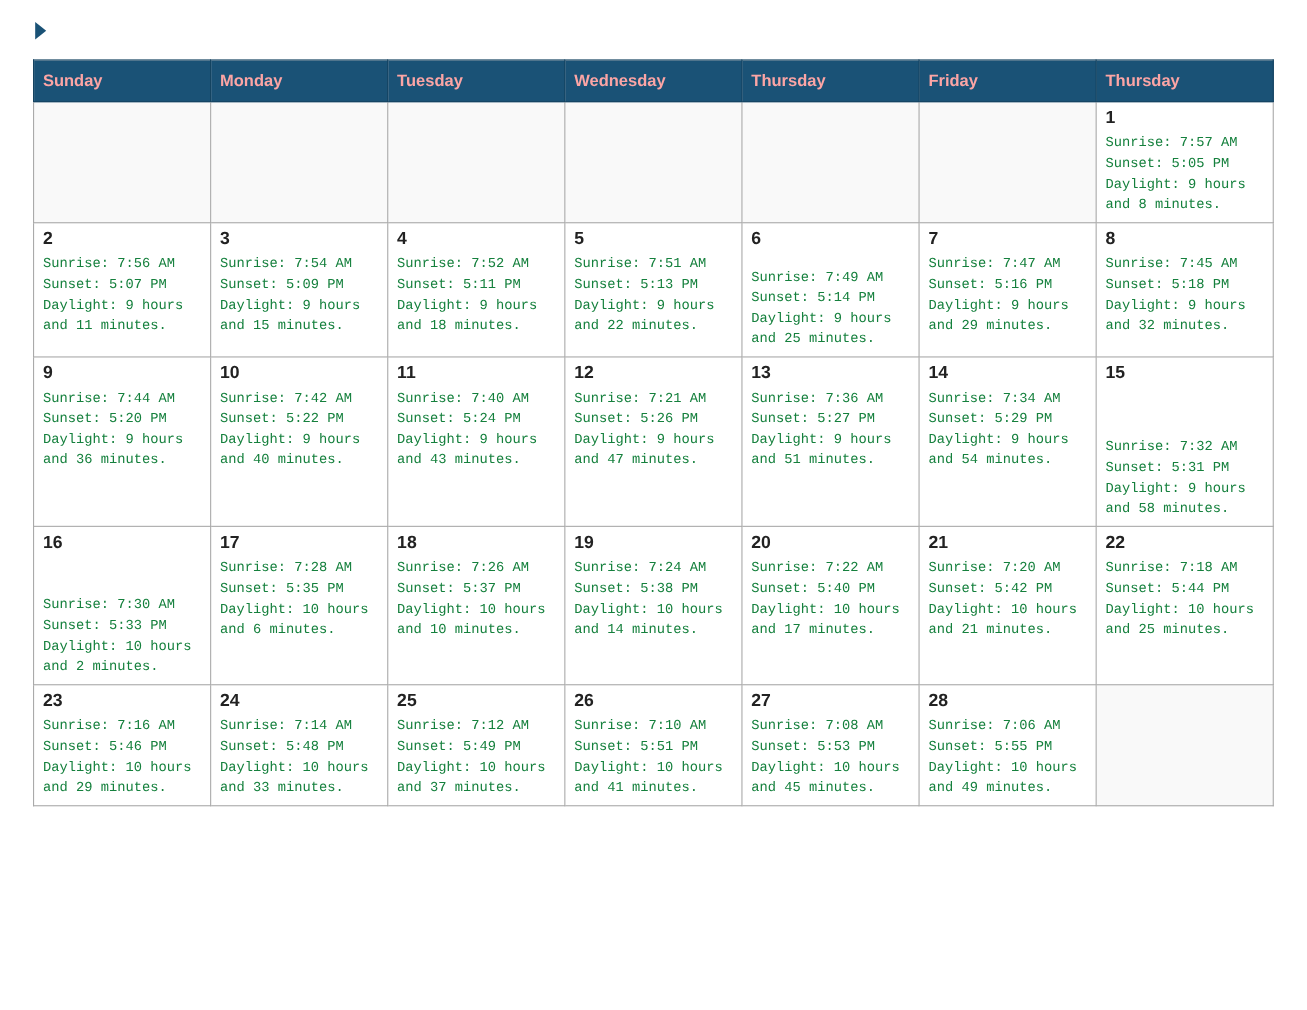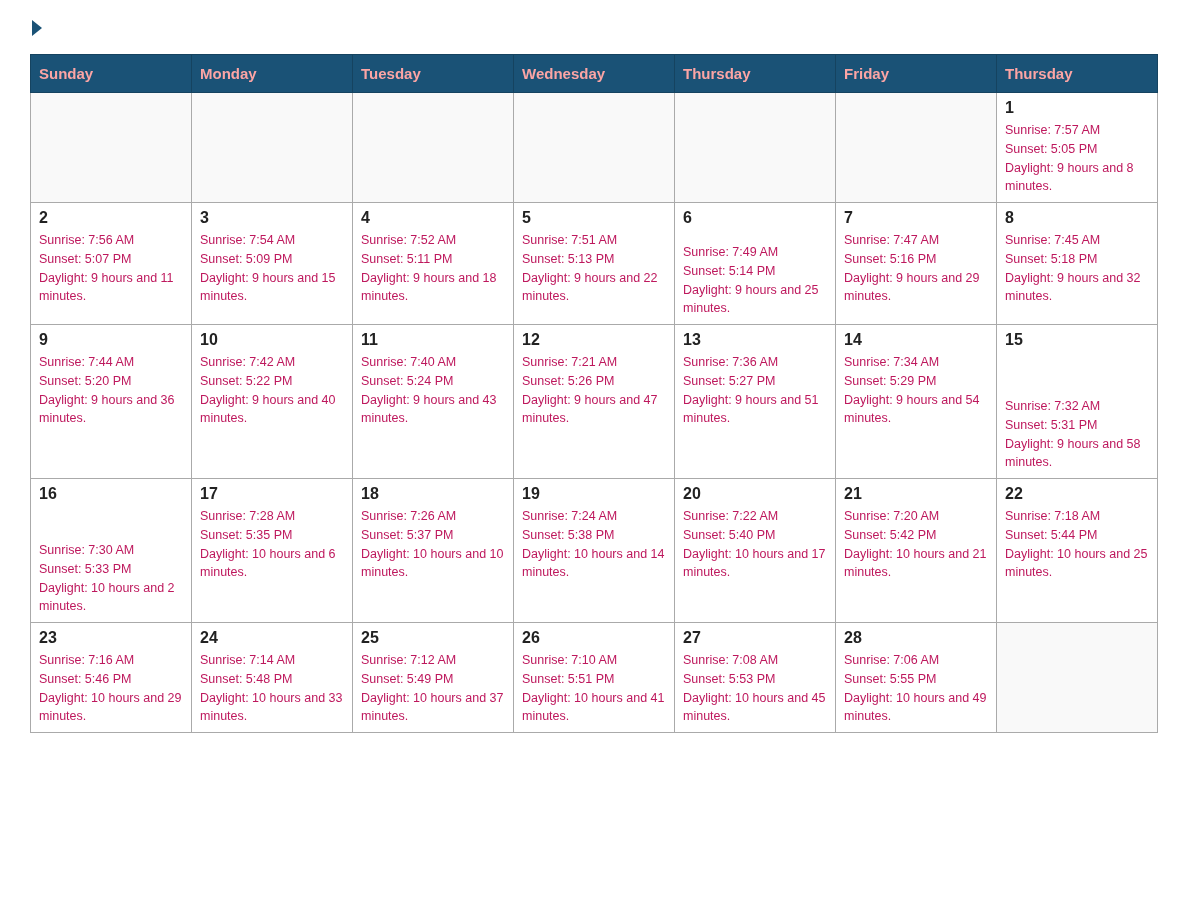--- a/index.html
+++ b/index.html
@@ -71,22 +71,23 @@
     }
     .day-num {
       font-size: 16px;
       font-weight: bold;
       color: #222;
       display: block;
       margin-bottom: 4px;
     }
     .day-info {
       font-size: 12.5px;
-      color: #be185d;
+      color: #15803d;
       line-height: 1.5;
+      font-family: Liberation Mono, monospace;
     }
     tbody tr:nth-child(odd) td:not(.empty) {
       background: #fff;
     }
     tbody tr:nth-child(even) td:not(.empty) {
       background: #fff;
     }
     .logo-line {
       display: flex;
       align-items: center;

